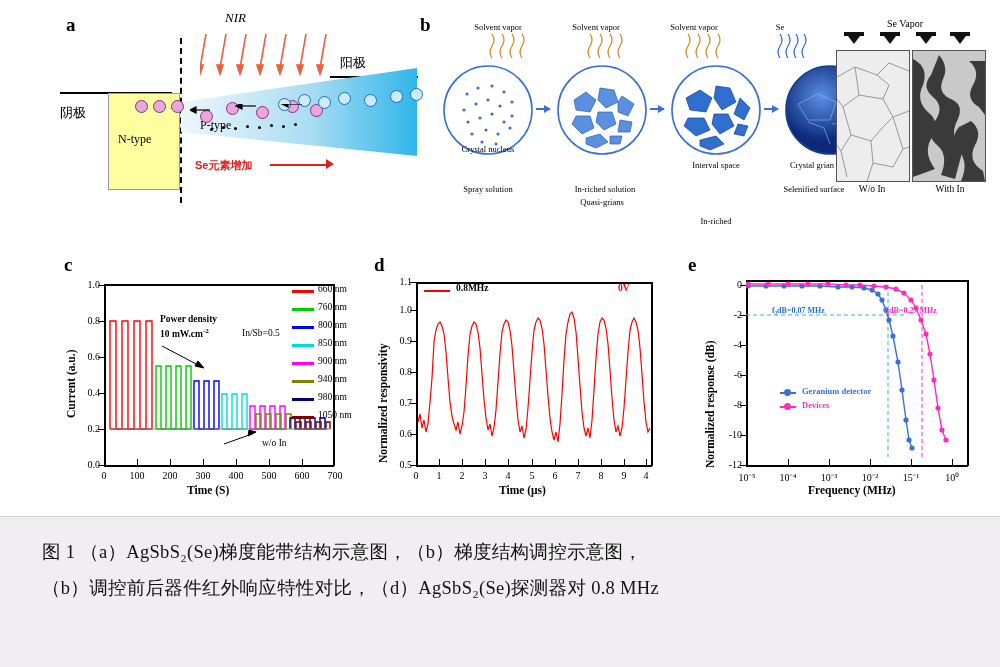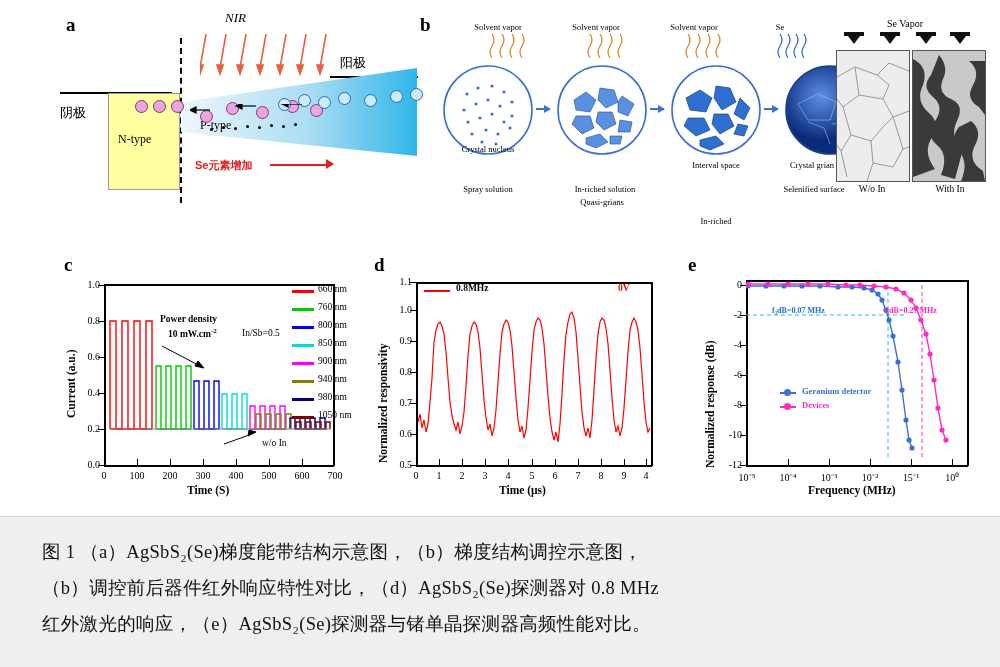--- a/index.html
+++ b/index.html
@@ -389,21 +389,21 @@
 
       <g stroke="#000" stroke-width="1" fill="#000">
         <line x1="58" y1="62" x2="96" y2="82"></line>
           <polygon points="100,84 91,82 94,77"></polygon>
         <line x1="120" y1="160" x2="148" y2="150"></line>
           <polygon points="152,148 144,152 145,146"></polygon>
       </g>
     </svg>
 
     <div style="position:absolute;left:108px;top:66px;font-family:'Liberation Serif',serif;font-size:9.5px;font-weight:bold;">Power density</div>
-    <div style="position:absolute;left:116px;top:79px;font-family:'Liberation Serif',serif;font-size:9.5px;font-weight:bold;"><span>10 mW.cm</span><sup style="font-size:7px;">-2</sup></div>
+    <div style="position:absolute;left:108px;top:79px;font-family:'Liberation Serif',serif;font-size:9.5px;font-weight:bold;"><span>10 mW.cm</span><sup style="font-size:7px;">-2</sup></div>
     <div style="position:absolute;left:190px;top:80px;font-family:'Liberation Serif',serif;font-size:9.5px;">In/Sb=0.5</div>
     <div style="position:absolute;left:210px;top:190px;font-family:'Liberation Serif',serif;font-size:9.5px;">w/o In</div>
 
     <div>
       <div class="legline" style="left:240px;top:42px;background:#ff0000;"></div>
       <div class="legrow" style="left:266px;top:36px;">660 nm</div>
       <div class="legline" style="left:240px;top:60px;background:#00cc00;"></div>
       <div class="legrow" style="left:266px;top:54px;">760 nm</div>
       <div class="legline" style="left:240px;top:78px;background:#0000ff;"></div>
       <div class="legrow" style="left:266px;top:72px;">800 nm</div>
@@ -589,16 +589,15 @@
       <div class="legrow" style="left:118px;top:138px;color:#3b6fd4;font-weight:bold;font-size:8.5px;">Geranium detector</div>
       <div class="legline" style="left:96px;top:158px;background:#ff2bc0;width:16px;height:2px;"></div>
       <div style="position:absolute;left:100px;top:155px;width:7px;height:7px;border-radius:50%;background:#ff2bc0;"></div>
       <div class="legrow" style="left:118px;top:152px;color:#ff2bc0;font-weight:bold;font-size:8.5px;">Devices</div>
     </div>
   </div>
 
   <div class="capbar">
     <div class="capline" style="top:22px;">图 1     （a）AgSbS₂(Se)梯度能带结构示意图，（b）梯度结构调控示意图，</div>
     <div class="capline" style="top:58px;">（b）调控前后器件红外响应特性对比，（d）AgSbS₂(Se)探测器对 0.8 MHz</div>
-    <div class="capline" style="top:94px;">红外激光的响应，（e）AgSbS₂(Se)探测器与锗单晶探测器高频性能对比。</div>
   </div>
 
 </div>
 
 </body></html>

